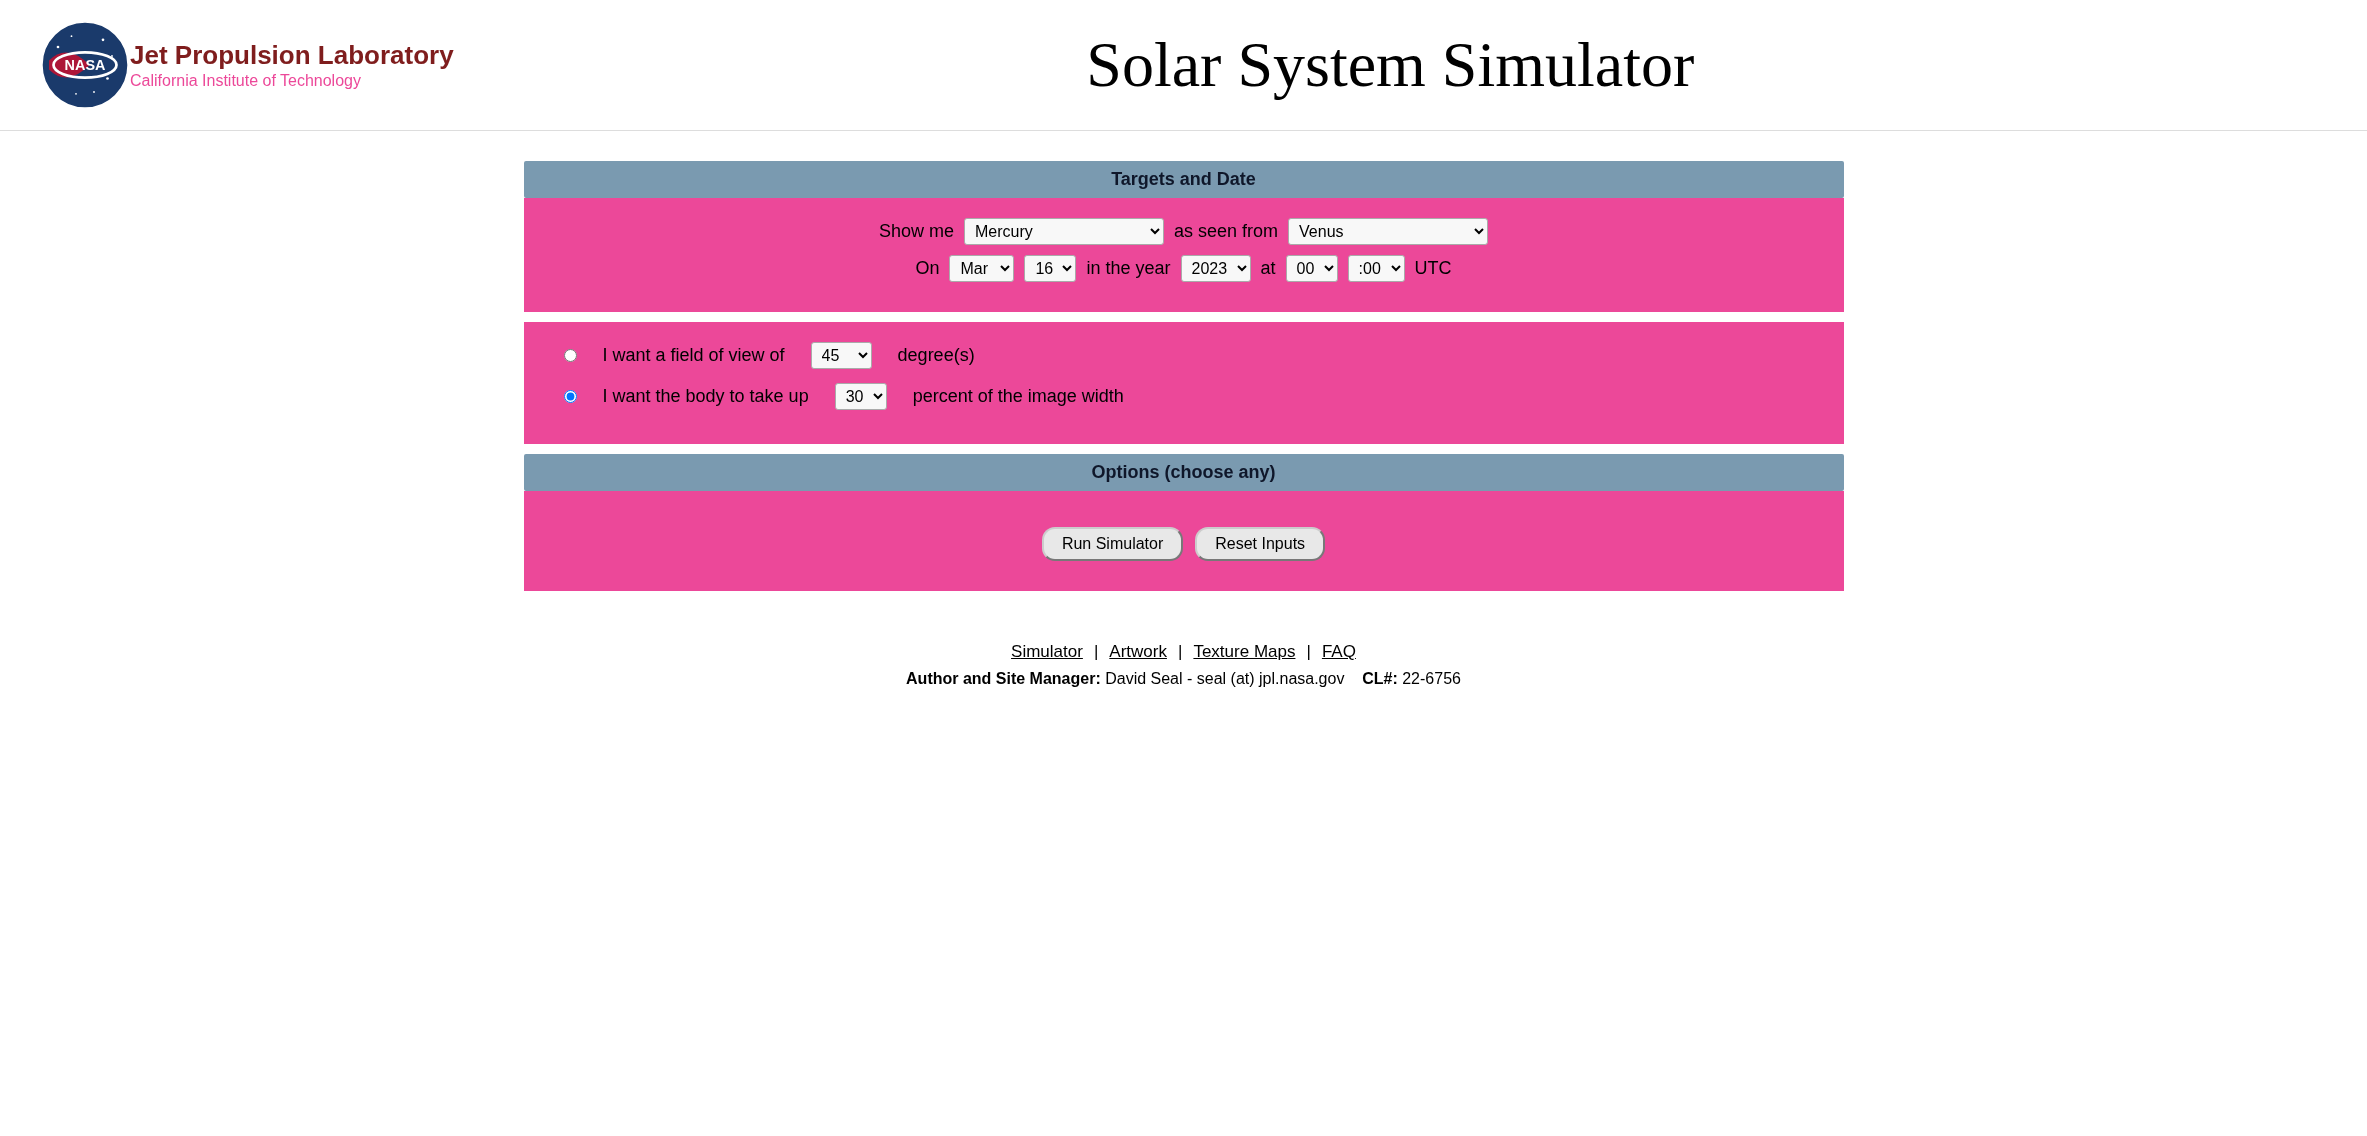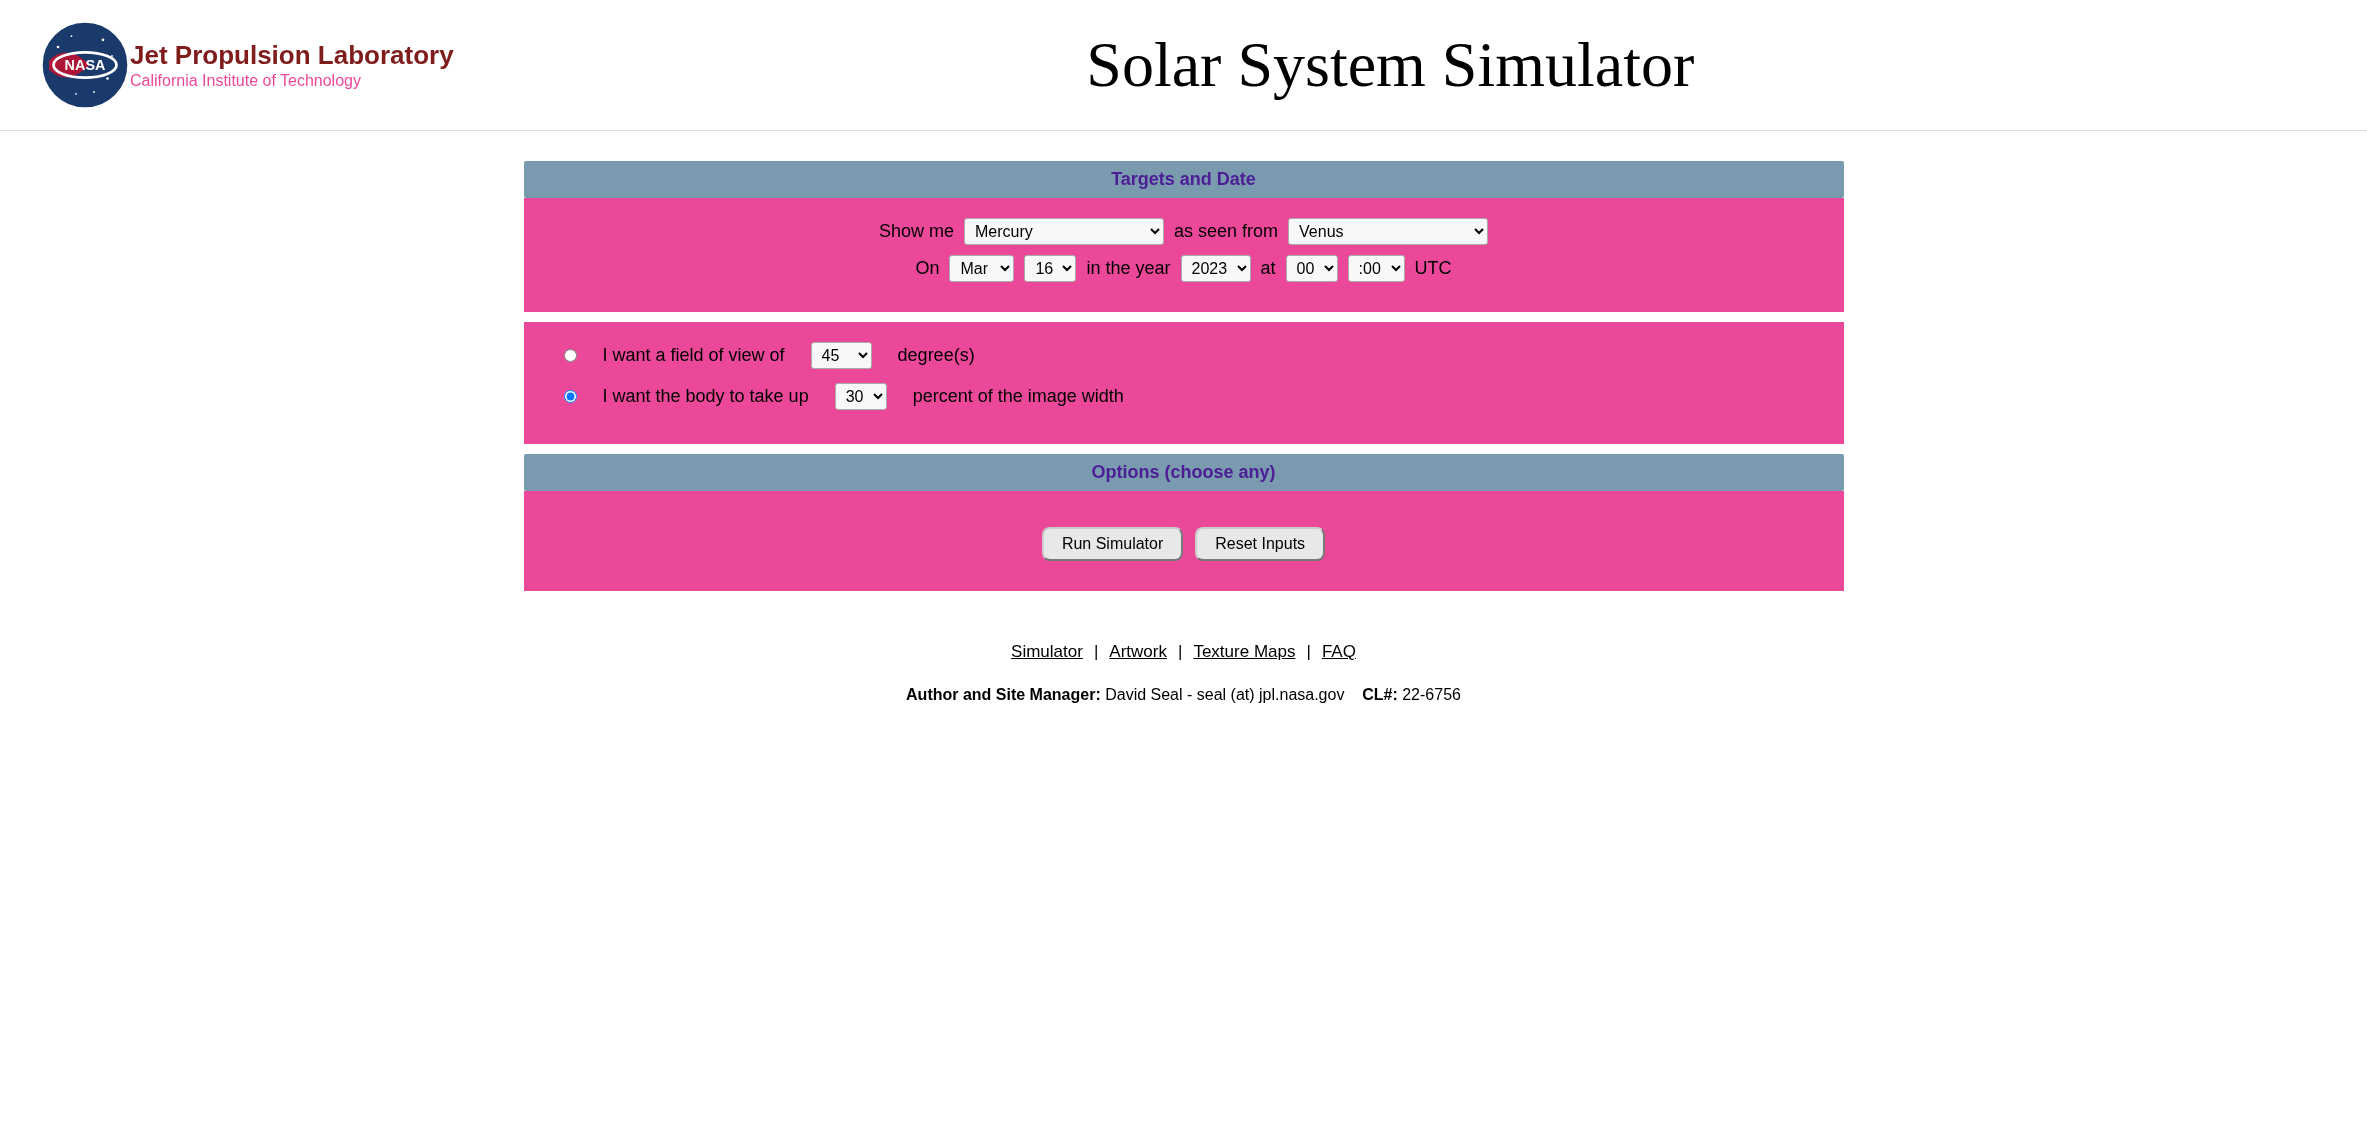--- a/index.html
+++ b/index.html
@@ -49,21 +49,21 @@
       color: #000;
       font-family: Georgia, serif;
     }
     .main-content {
       max-width: 1400px;
       margin: 30px auto;
       padding: 0 40px;
     }
     .section-header {
       background: #7a9ab0;
-      color: #4c1d95;
+      color: #0f172a;
       text-align: center;
       padding: 8px 16px;
       font-size: 18px;
       font-weight: bold;
       border-radius: 2px;
       margin-bottom: 0;
     }
     .section-body {
       padding: 20px 40px;
       background: #ec4899;
@@ -114,40 +114,40 @@
       gap: 12px;
       margin-top: 16px;
       margin-bottom: 10px;
     }
     button {
       padding: 6px 18px;
       font-size: 16px;
       background: #e8e8e8;
       border: 2px outset #ccc;
       cursor: pointer;
-      border-radius: 8px;
+      border-radius: 13px;
     }
     .footer-links {
       text-align: center;
       margin-top: 50px;
       padding-bottom: 30px;
     }
     .footer-links a {
       color: #000;
       font-size: 17px;
       text-decoration: underline;
     }
     .footer-links .sep {
       font-size: 17px;
       margin: 0 6px;
     }
     .footer-info {
       text-align: center;
       font-size: 16px;
-      margin-top: 24px;
+      margin-top: 8px;
       color: #000;
     }
     .footer-info strong {
       font-weight: bold;
     }
     
   </style>
 </head>
 <body>
 

